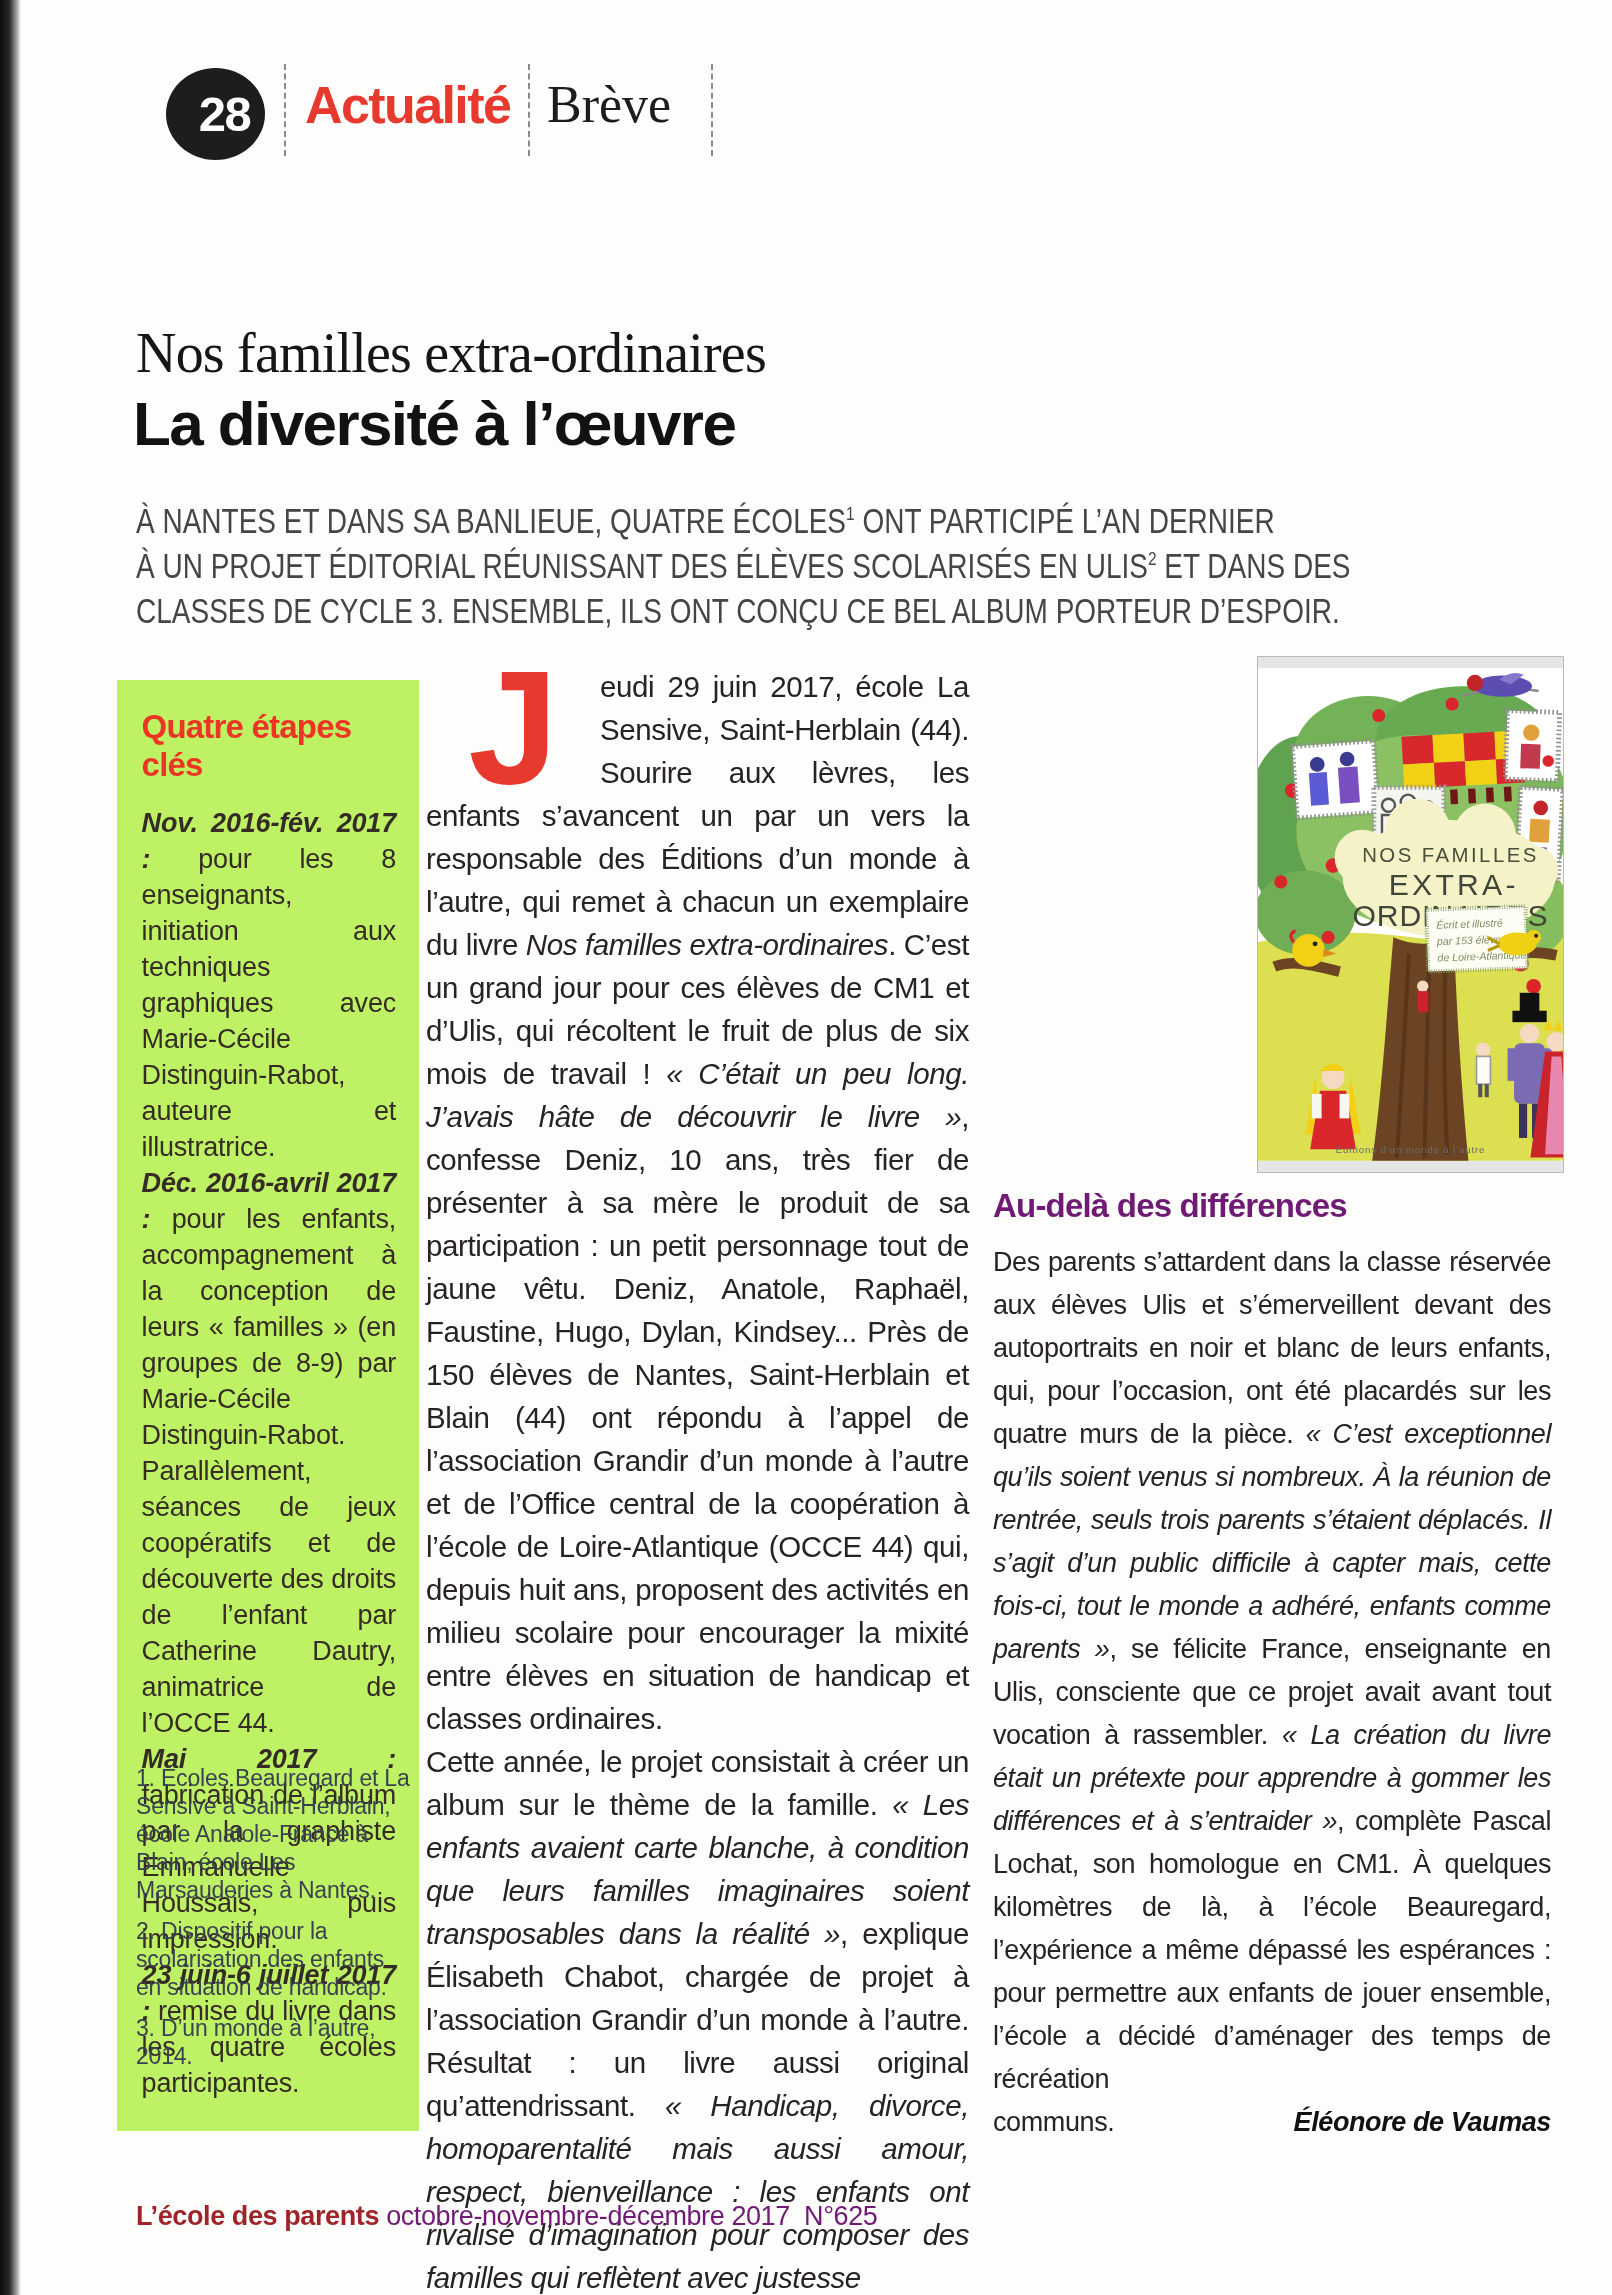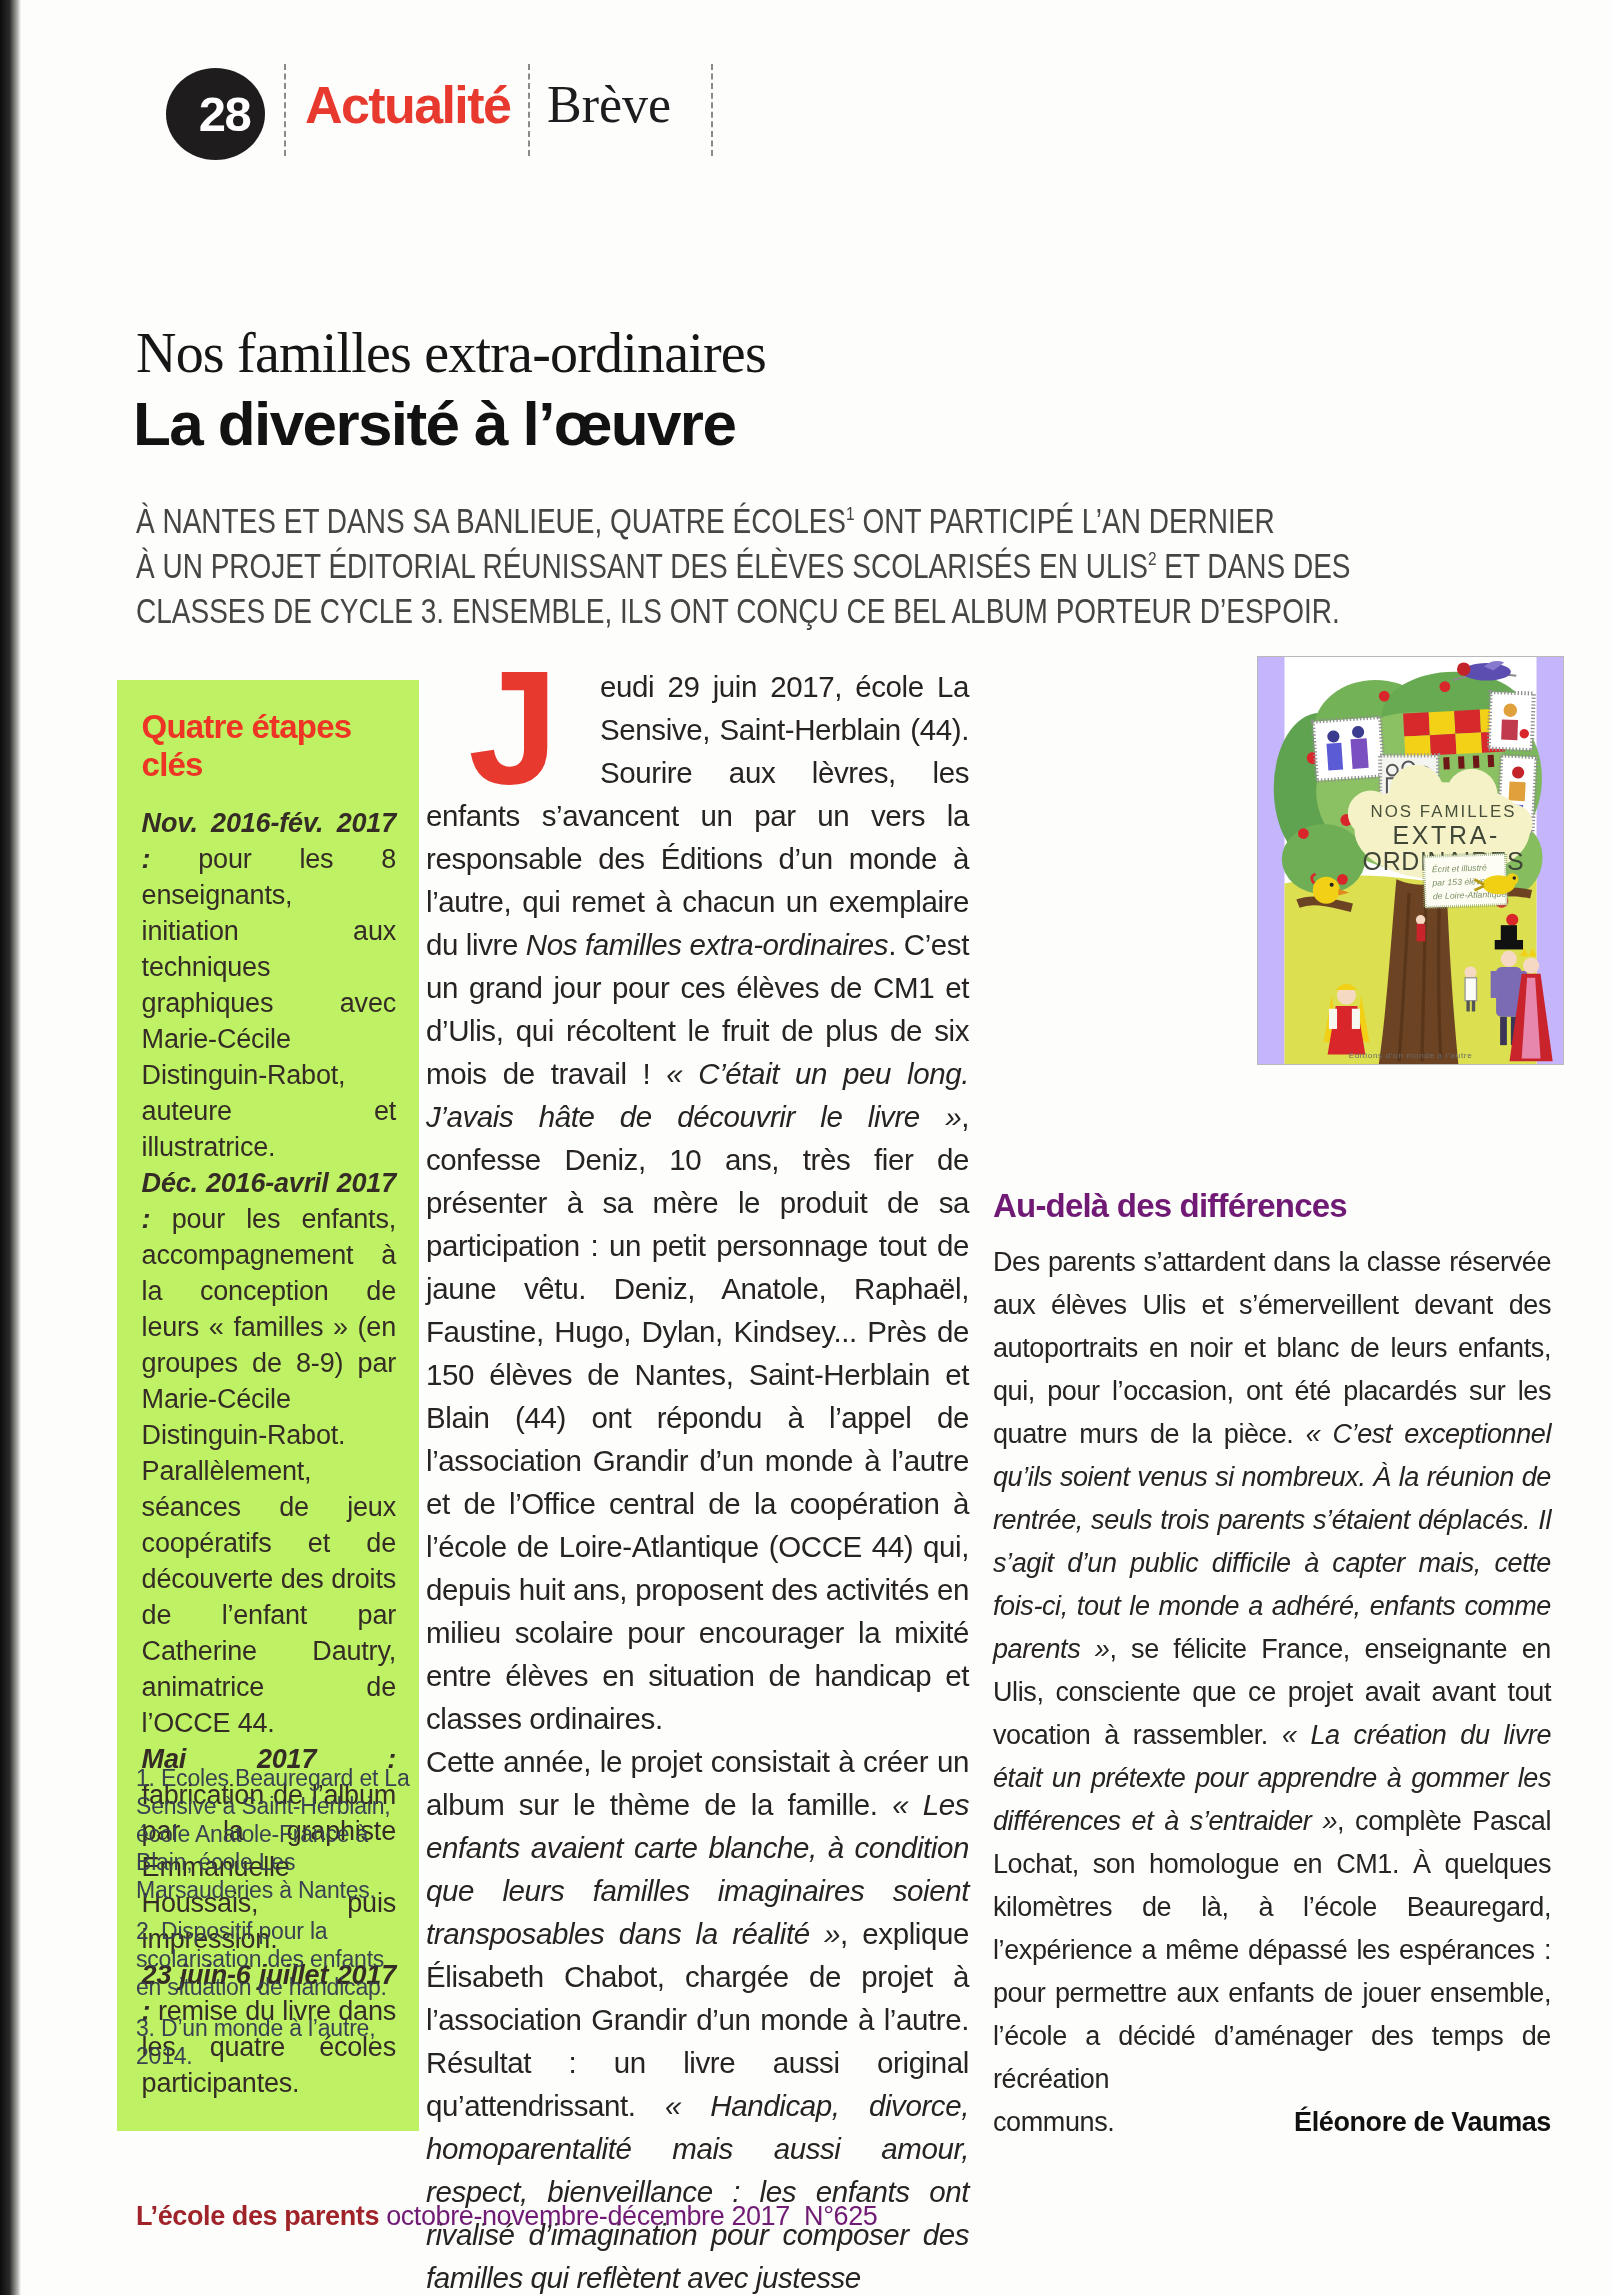--- a/index.html
+++ b/index.html
@@ -46,26 +46,26 @@
     line-height:123px;color:#e8392e;text-align:center;}
   .colnarrow{position:absolute;left:993px;top:674px;width:239px;
     font-size:29.5px;line-height:41px;text-align:justify;letter-spacing:-0.4px;
     color:#262321;hyphens:auto;}
   .subhead{position:absolute;left:993px;top:1187px;font-size:33px;font-weight:bold;
     color:#701a75;letter-spacing:-0.8px;}
   .colright{position:absolute;left:993px;top:1241px;width:558px;
     font-size:27px;line-height:43px;text-align:justify;letter-spacing:-0.4px;
     color:#262321;hyphens:auto;}
   .lastline{display:flex;justify-content:space-between;align-items:baseline;}
-  .author{font-weight:bold;color:#111;}
+  .author{font-weight:bold;color:#111;font-style:italic;}
   .it{font-style:italic}.bd{font-weight:bold}
   sup{font-size:.55em;vertical-align:super;line-height:0;}
   
-  .cover{position:absolute;left:1257px;top:656px;width:307px;height:409px;
-    border:1.6px solid #b9b9b9;background:#c4b5fd;box-sizing:border-box;}
+  .cover{position:absolute;left:1257px;top:656px;width:307px;height:517px;
+    border:1.6px solid #b9b9b9;background:#e5e5e5;box-sizing:border-box;}
   .cover svg{display:block;width:100%;height:100%;}
   
   .footer{position:absolute;left:136px;top:2201px;font-size:27px;letter-spacing:-0.4px;}
   .footer .mag{font-weight:bold;color:#9f2328;}
   .footer .iss{color:#701a75;text-align:right;}
 </style>
 </head>
 <body>
 
 <div class="page">

